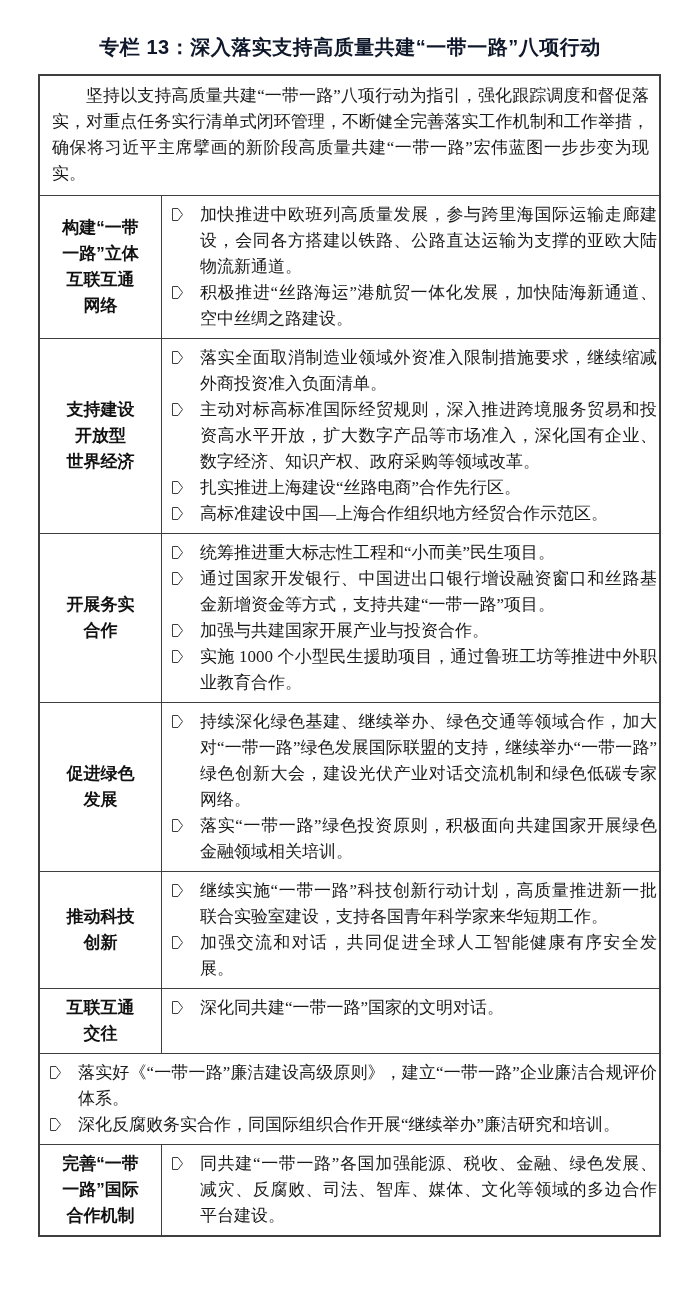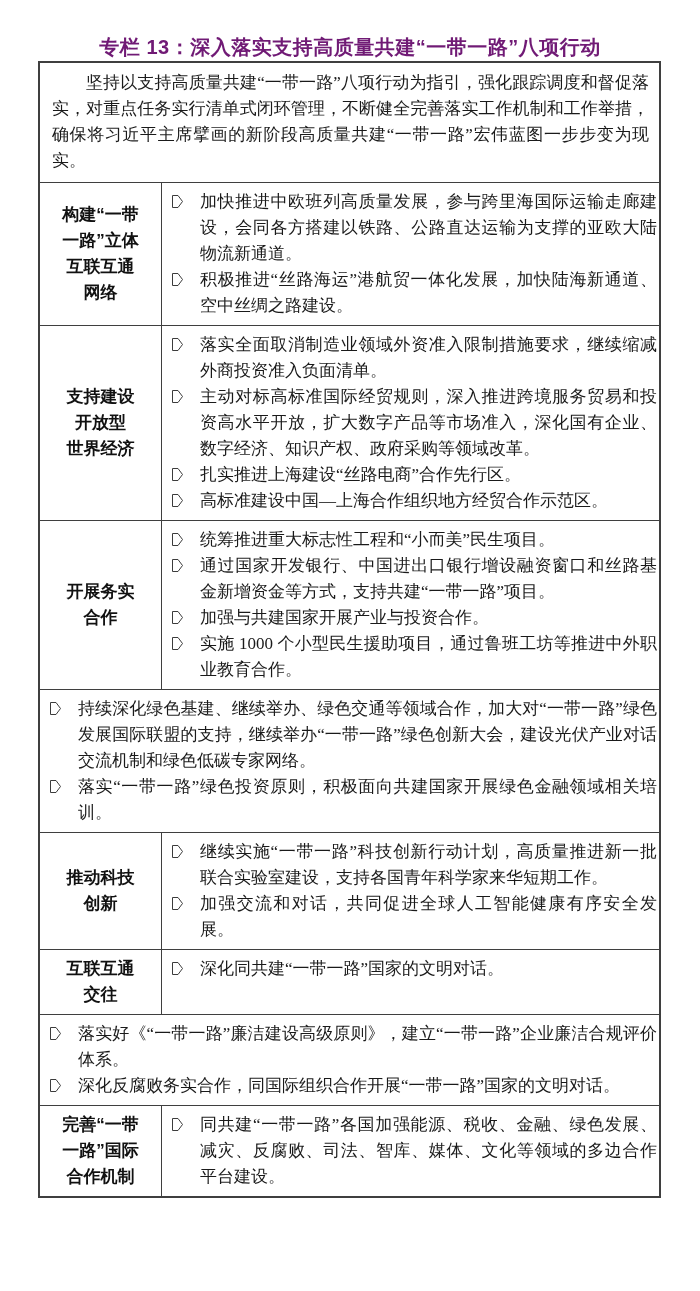--- a/index.html
+++ b/index.html
@@ -10,24 +10,25 @@
     font-family: "Liberation Serif", "DejaVu Serif", serif;
     overflow: hidden;
   }
   .title {
     margin: 0;
     padding-top: 34px;
     text-align: center;
     font-family: "Liberation Sans", "DejaVu Sans", sans-serif;
     font-size: 20px;
     font-weight: bold;
-    color: #701a75;
+    color: #0f172a;
     letter-spacing: 0.5px;
   }
   .box {
+    margin-top: 13px;
     margin-left: 38px;
     width: 623px;
     border: 2px solid #3f3f3f;
     box-sizing: border-box;
   }
   .intro {
     border-bottom: 1px solid #3f3f3f;
     padding: 7px 10px 8px 12px;
     font-size: 17px;
     line-height: 26px;
@@ -183,20 +184,24 @@
                 <svg width="11" height="13" viewBox="0 0 11 13" aria-hidden="true">
                   <polygon points="0.5,0.5 6,0.5 10.5,6.5 6,12.5 0.5,12.5" fill="#ffffff" stroke="#3c3c3c" stroke-width="1"></polygon>
                 </svg>
               </span>
               <span class="item-text">实施 1000 个小型民生援助项目，通过鲁班工坊等推进中外职业教育合作。</span>
             </div>
           </div>
   </div>
 
   <div class="row">
+    <div class="label-cell">
+      <span class="label-text">促进绿色
+发展</span>
+    </div>
     <div class="items-cell">
             <div class="item">
               <span class="marker">
                 <svg width="11" height="13" viewBox="0 0 11 13" aria-hidden="true">
                   <polygon points="0.5,0.5 6,0.5 10.5,6.5 6,12.5 0.5,12.5" fill="#ffffff" stroke="#3c3c3c" stroke-width="1"></polygon>
                 </svg>
               </span>
               <span class="item-text">持续深化绿色基建、继续举办、绿色交通等领域合作，加大对“一带一路”绿色发展国际联盟的支持，继续举办“一带一路”绿色创新大会，建设光伏产业对话交流机制和绿色低碳专家网络。</span>
             </div>
             <div class="item">
@@ -261,21 +266,21 @@
                 </svg>
               </span>
               <span class="item-text">落实好《“一带一路”廉洁建设高级原则》，建立“一带一路”企业廉洁合规评价体系。</span>
             </div>
             <div class="item">
               <span class="marker">
                 <svg width="11" height="13" viewBox="0 0 11 13" aria-hidden="true">
                   <polygon points="0.5,0.5 6,0.5 10.5,6.5 6,12.5 0.5,12.5" fill="#ffffff" stroke="#3c3c3c" stroke-width="1"></polygon>
                 </svg>
               </span>
-              <span class="item-text">深化反腐败务实合作，同国际组织合作开展“一带一路”国家的文明对话。</span>
+              <span class="item-text">深化反腐败务实合作，同国际组织合作开展“继续举办”廉洁研究和培训。</span>
             </div>
           </div>
   </div>
 
   <div class="row">
     <div class="label-cell">
       <span class="label-text">完善“一带
 一路”国际
 合作机制</span>
     </div>

